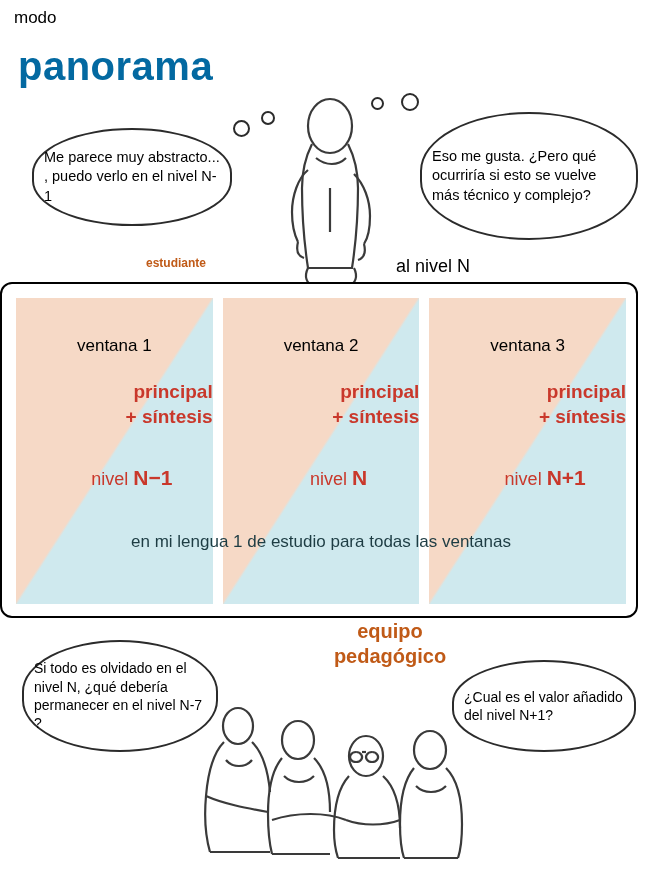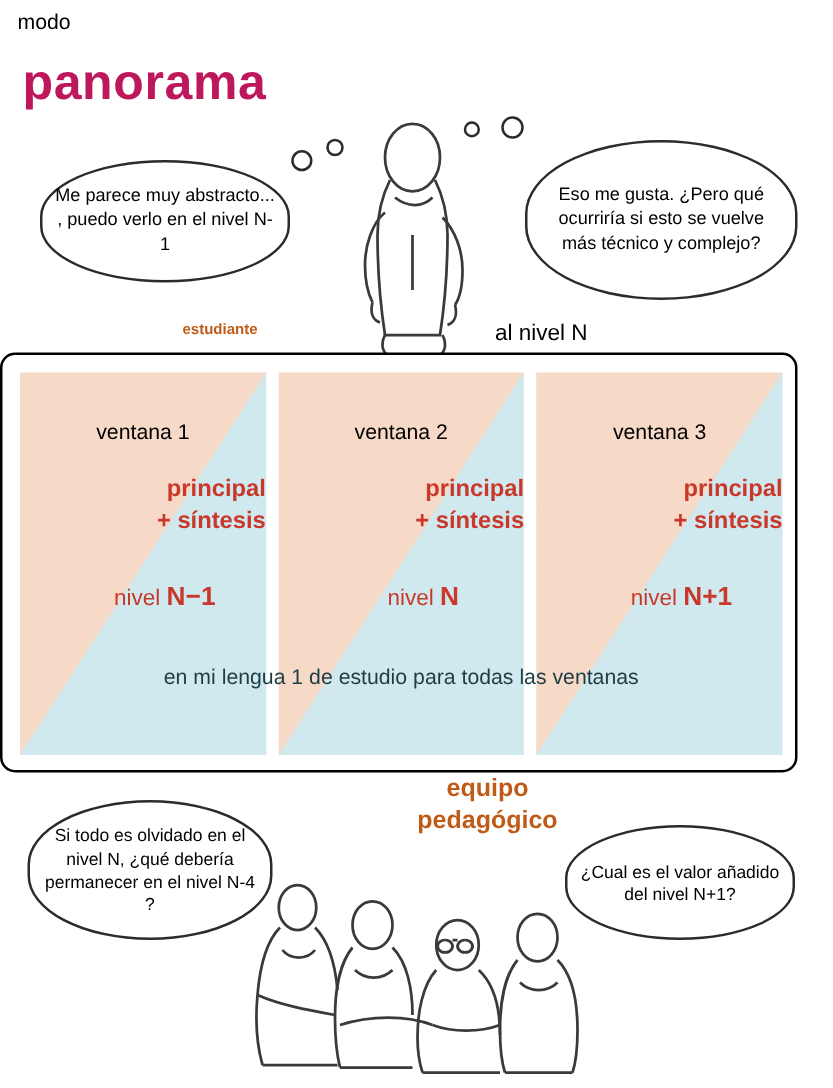--- a/index.html
+++ b/index.html
@@ -23,34 +23,34 @@
     top: 8px;
     font-size: 17px;
     color: #000;
   }
   #panorama-title {
     position: absolute;
     left: 18px;
     top: 44px;
     font-size: 40px;
     font-weight: bold;
-    color: #be185d;
+    color: #0369a1;
     letter-spacing: 0.5px;
   }
 
   
   .bubble {
     position: absolute;
     background: #ffffff;
     border: 2px solid #2b2b2b;
     border-radius: 50% / 46%;
     display: flex;
     align-items: center;
     justify-content: center;
-    text-align: center;
+    text-align: left;
     box-sizing: border-box;
     line-height: 1.32;
   }
   .bubble span { display: block; padding: 0 10px; }
   .dot {
     position: absolute;
     background: #ffffff;
     border: 2px solid #2b2b2b;
     border-radius: 50%;
     box-sizing: border-box;
@@ -242,21 +242,21 @@
   </div>
   <div id="windows-footer">en mi lengua 1 de estudio para todas las ventanas</div>
 </div>
 
 <div id="team-label">
   <div>equipo</div>
   <div>pedagógico</div>
 </div>
 
 <div class="bubble" id="bubble-team-left">
-  <span>Si todo es olvidado en el nivel N, ¿qué debería permanecer en el nivel N-4 ?</span>
+  <span>Si todo es olvidado en el nivel N, ¿qué debería permanecer en el nivel N-7 ?</span>
 </div>
 <div class="bubble" id="bubble-team-right">
   <span>¿Cual es el valor añadido del nivel N+1?</span>
 </div>
 
 <div id="team-figure">
   <svg viewBox="0 0 310 160" width="310" height="160" fill="none" stroke="#3a3a3a" stroke-width="2.2">
 
     <ellipse cx="62" cy="26" rx="15" ry="18"></ellipse>
     <path d="M48 42 C38 52 32 72 30 96 C28 118 30 138 34 152"></path>

